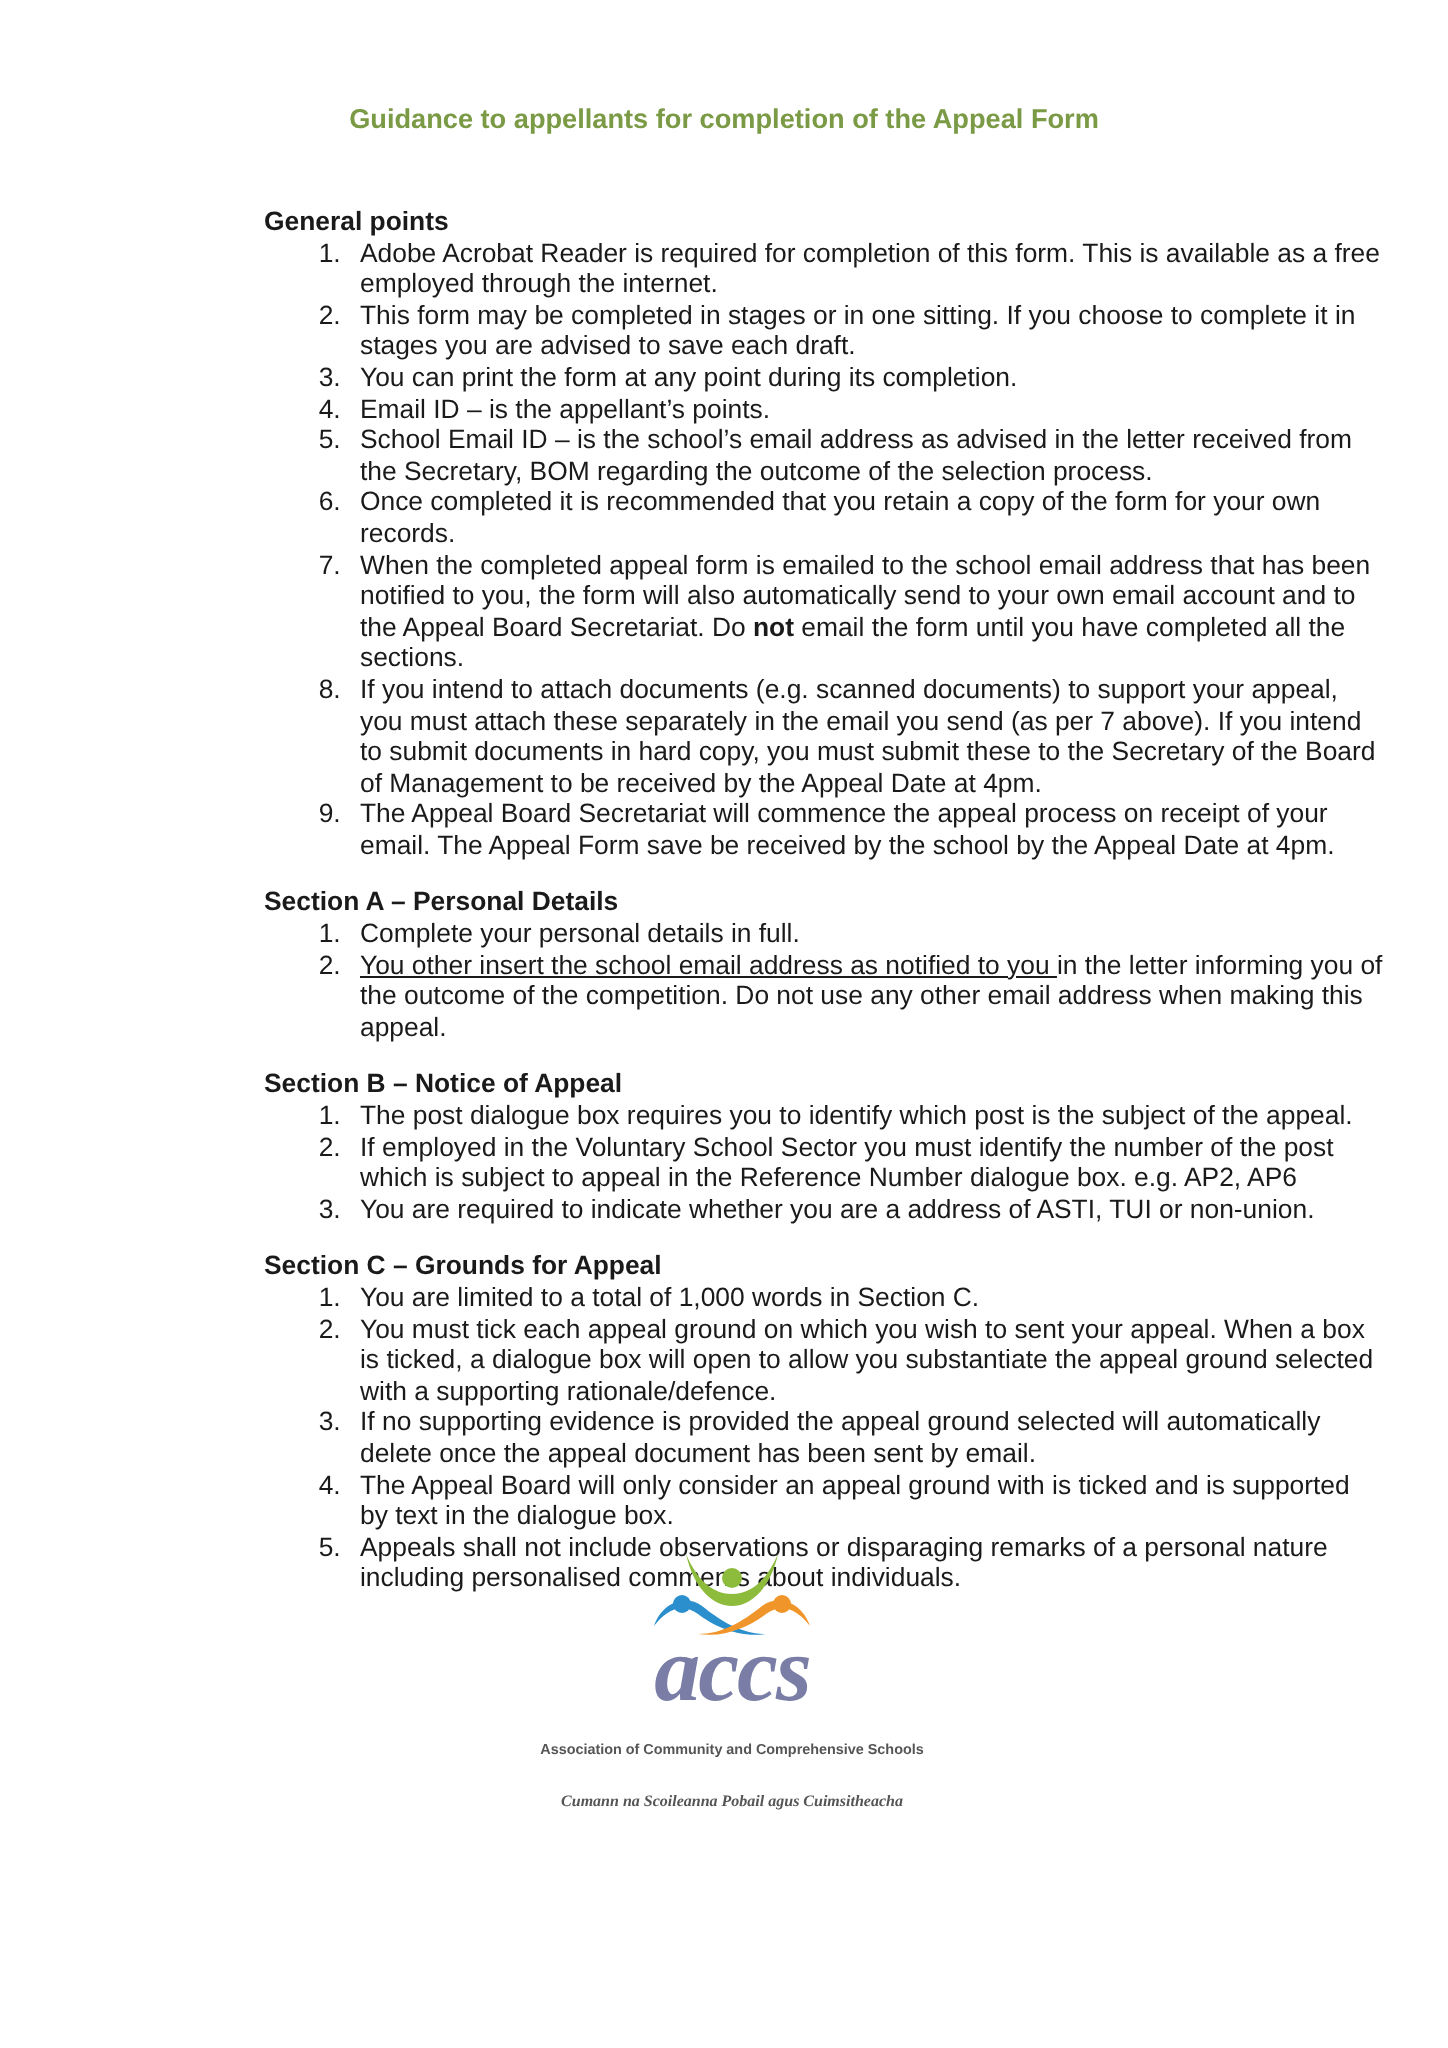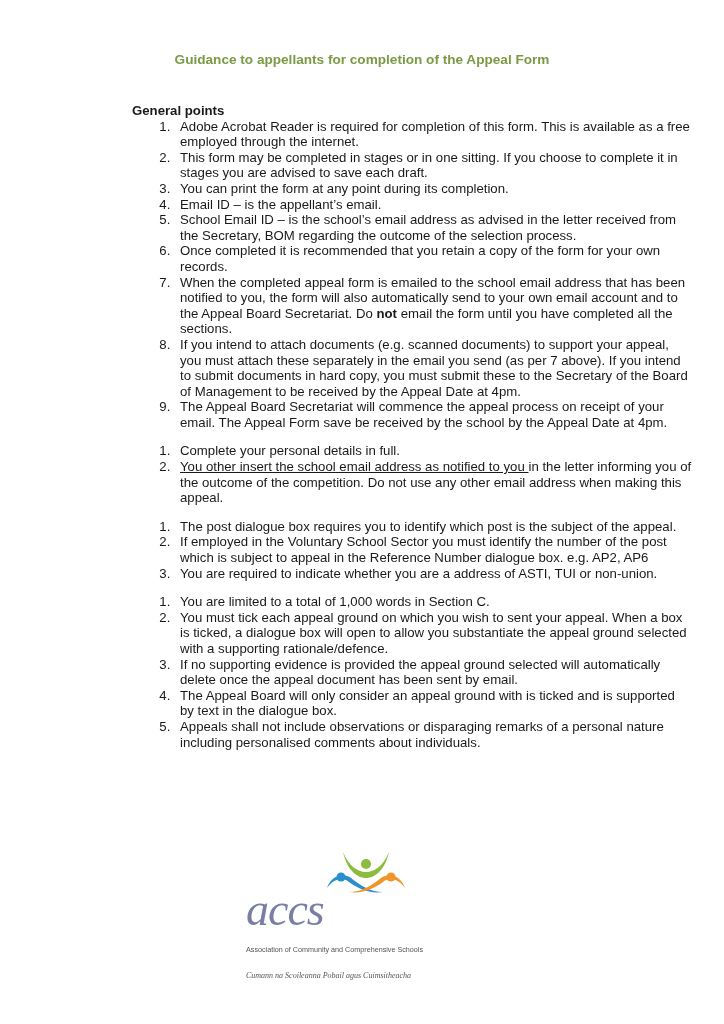--- a/index.html
+++ b/index.html
@@ -16,22 +16,23 @@
       font-size: 13.2px; line-height: 15.6px; margin-left: 44px;
     }
     .section { margin-bottom: 13px; }
     .section h2 {
       font-size: 13.2px; font-weight: bold; margin: 0; line-height: 15.6px;
     }
     ol { margin: 0; padding-left: 42px; }
     ol li { padding-left: 6px; }
     .u { text-decoration: underline; }
     .logo {
-      position: absolute; top: 848px; left: 246px; width: 240px; height: 110px;
-      text-align: left;
+      position: absolute; top: 773px; left: 246px; width: 240px; height: 110px;
+      text-align: center;
+      font-weight: bold;
     }
     .logo svg { display: block; margin: 0 auto; }
     .logo-word {
       font-family: "Liberation Serif", serif; font-style: italic;
       font-size: 46px; color: #7a7ea6; line-height: 40px; letter-spacing: -1px;
       margin-top: -4px;
     }
     .logo-en { font-size: 7.2px; color: #555; margin-top: 15px; }
     .logo-ga {
       font-family: "Liberation Serif", serif; font-style: italic;
@@ -44,45 +45,48 @@
 <div class="title">Guidance to appellants for completion of the Appeal Form</div>
 
 <div class="content">
 
   <div class="section">
     <h2>General points</h2>
     <ol>
       <li>Adobe Acrobat Reader is required for completion of this form. This is available as a free employed through the internet.</li>
       <li>This form may be completed in stages or in one sitting.  If you choose to complete it in stages you are advised to save each draft.</li>
       <li>You can print the form at any point during its completion.</li>
-      <li>Email ID – is the appellant’s email.</li>
+      <li>Email ID – is the appellant’s points.</li>
       <li>School Email ID – is the school’s email address as advised in the letter received from the Secretary, BOM regarding the outcome of the selection process.</li>
       <li>Once completed it is recommended that you retain a copy of the form for your own records.</li>
       <li><span>When the completed appeal form is emailed to the school email address that has been notified to you, the form will also automatically send to your own email account and to the Appeal Board Secretariat.  Do </span><b>not</b><span> email the form until you have completed all the sections.</span></li>
       <li>If you intend to attach documents (e.g. scanned documents) to support your appeal, you must attach these separately in the email you send (as per 7 above). If you intend to submit documents in hard copy, you must submit these to the Secretary of the Board of Management to be received by the Appeal Date at 4pm.</li>
       <li>The Appeal Board Secretariat will commence the appeal process on receipt of your email. The Appeal Form save be received by the school by the Appeal Date at 4pm.</li>
     </ol>
   </div>
 
   <div class="section">
+    <h2>Section A – Personal Details</h2>
     <ol>
       <li>Complete your personal details in full.</li>
       <li><span class="u">You other insert the school email address as notified to you </span><span>in the letter informing you of the outcome of the competition. Do not use any other email address when making this appeal.</span></li>
     </ol>
   </div>
 
   <div class="section">
+    <h2>Section B – Notice of Appeal</h2>
     <ol>
       <li>The post dialogue box requires you to identify which post is the subject of the appeal.</li>
       <li>If employed in the Voluntary School Sector you must identify the number of the post which is subject to appeal in the Reference Number dialogue box. e.g. AP2, AP6</li>
       <li>You are required to indicate whether you are a address of ASTI, TUI or non-union.</li>
     </ol>
   </div>
 
   <div class="section">
+    <h2>Section C – Grounds for Appeal</h2>
     <ol>
       <li>You are limited to a total of 1,000 words in Section C.</li>
       <li>You must tick each appeal ground on which you wish to sent your appeal.  When a box is ticked, a dialogue box will open to allow you substantiate the appeal ground selected with a supporting rationale/defence.</li>
       <li>If no supporting evidence is provided the appeal ground selected will automatically delete once the appeal document has been sent by email.</li>
       <li>The Appeal Board will only consider an appeal ground with is ticked and is supported by text in the dialogue box.</li>
       <li>Appeals shall not include observations or disparaging remarks of a personal nature including personalised comments about individuals.</li>
     </ol>
   </div>
 </div>
 

